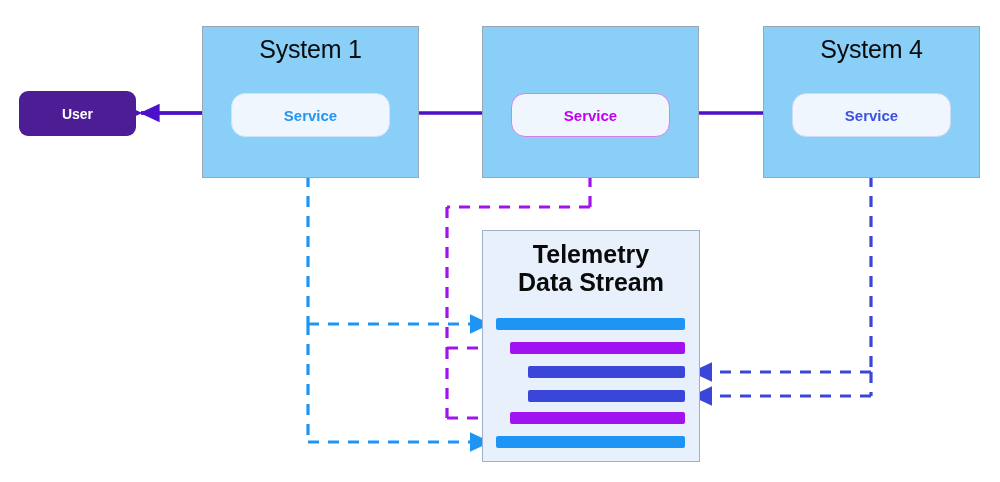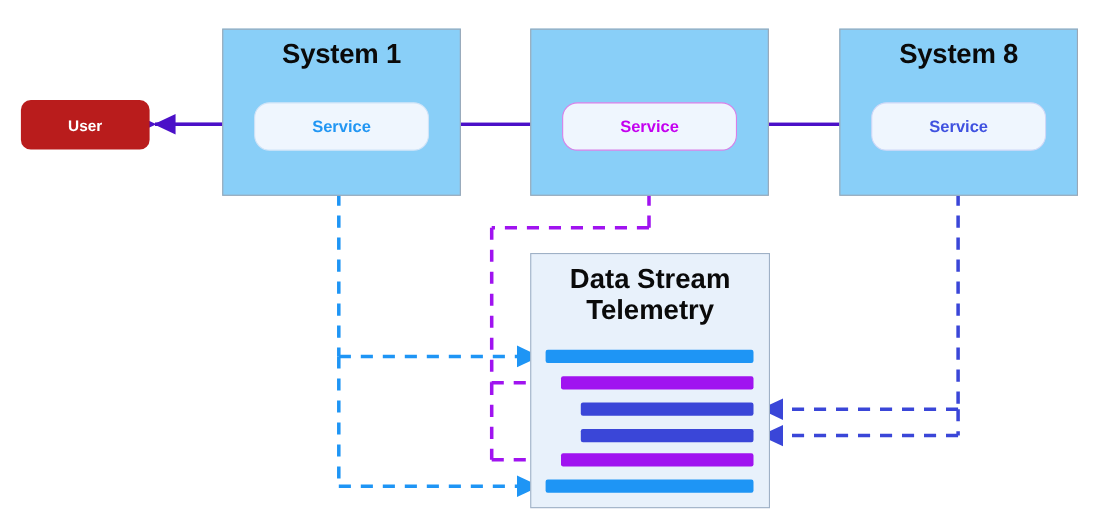--- a/index.html
+++ b/index.html
@@ -11,40 +11,40 @@
     position:absolute;
     background:#89CFF8;
     border:1px solid #9aa7b5;
     box-sizing:border-box;
   }
   .sys-title{
     position:absolute;
     left:0;right:0;top:8px;
     text-align:center;
     font-size:25px;
-    font-weight:bold;
+    font-weight:normal;
     color:#0a0a0a;
     letter-spacing:-0.2px;
   }
   .service-box{
     position:absolute;
     background:#EFF6FE;
     border-radius:14px;
     display:flex;align-items:center;justify-content:center;
     box-sizing:border-box;
     font-size:15px;
     font-weight:bold;
   }
   .svc-blue{border:1.5px solid #cfe3f7;color:#2196F3;}
   .svc-magenta{border:1.5px solid #d87fe8;color:#C400F0;}
   .svc-indigo{border:1.5px solid #cfd8f7;color:#3F51E0;}
 
   .user-box{
     position:absolute;
-    background:#b91c1c;
+    background:#4c1d95;
     border-radius:9px;
     display:flex;align-items:center;justify-content:center;
     color:#ffffff;
     font-size:14px;
     font-weight:bold;
     text-align:center;
   }
 
   .telemetry-box{
     position:absolute;
@@ -142,30 +142,30 @@
     </div>
   </div>
 
   <div class="sys-box" style="left:482px;top:26px;width:217px;height:152px;">
     <div class="service-box svc-magenta" style="left:28px;top:66px;width:159px;height:44px;">
       <span>Service</span>
     </div>
   </div>
 
   <div class="sys-box" style="left:763px;top:26px;width:217px;height:152px;">
-    <div class="sys-title">System 8</div>
+    <div class="sys-title">System 4</div>
     <div class="service-box svc-indigo" style="left:28px;top:66px;width:159px;height:44px;">
       <span>Service</span>
     </div>
   </div>
 
   <div class="telemetry-box" style="left:482px;top:230px;width:218px;height:232px;">
     <div class="telemetry-title">
+      <div>Telemetry</div>
       <div>Data Stream</div>
-      <div>Telemetry</div>
     </div>
   </div>
 
   <div id="bars-host">
       <div class="bar" style="left: 496px; top: 318px; width: 189px; background: rgb(30, 149, 245);"></div>
       <div class="bar" style="left: 510px; top: 342px; width: 175px; background: rgb(160, 19, 240);"></div>
       <div class="bar" style="left: 528px; top: 366px; width: 157px; background: rgb(58, 70, 216);"></div>
       <div class="bar" style="left: 528px; top: 390px; width: 157px; background: rgb(58, 70, 216);"></div>
       <div class="bar" style="left: 510px; top: 412px; width: 175px; background: rgb(160, 19, 240);"></div>
       <div class="bar" style="left: 496px; top: 436px; width: 189px; background: rgb(30, 149, 245);"></div>

